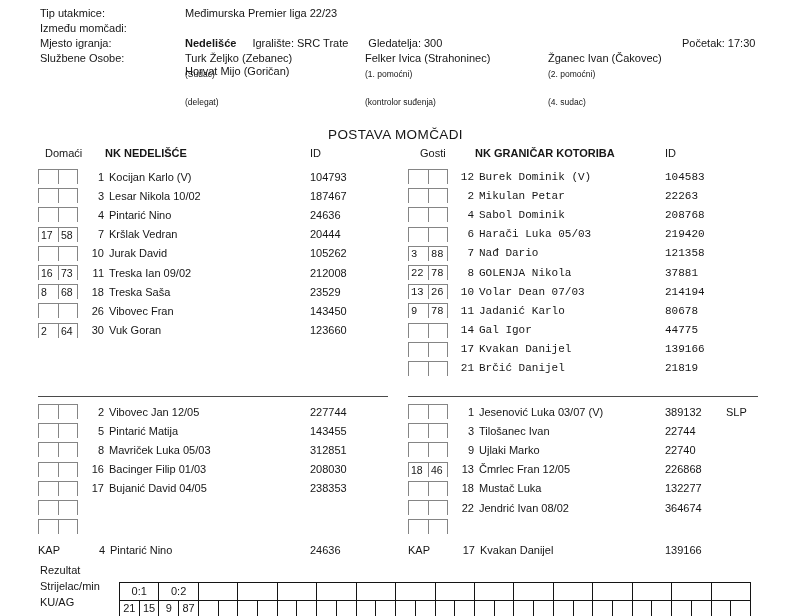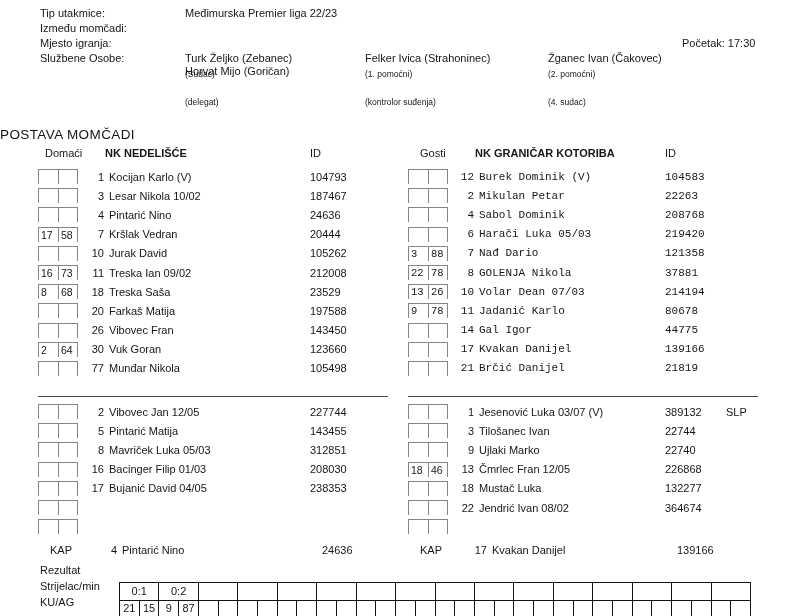--- a/index.html
+++ b/index.html
@@ -18,37 +18,37 @@
   .result b { margin-left:7px; }
   .kickoff { left:682px; top:37px;text-align:center; }
   .venueline { left:185px; top:37px; display:flex; }
   .venueline .venue { font-weight:bold; margin-right:16px; }
   .venueline .field { margin-right:20px; }
   .offcol1 { left:185px; }
   .offcol2 { left:365px; }
   .offcol3 { left:548px; }
 
   
-  .title { left:0; top:127px; width:791px; text-align:left; font-size:13.5px; letter-spacing:.4px; }
+  .title { left:0; top:127px; width:791px; text-align:center; font-size:13.5px; letter-spacing:.4px; }
   .colhead { top:147px; }
 
   .pcol { position:absolute; width:360px; }
   .prow { position:relative; height:19.2px; display:flex; align-items:center; }
   .box { display:inline-block; width:20px; height:15px; border-top:1px solid #858585;
          border-left:1px solid #858585; padding-left:2px; line-height:14px; font-size:10.5px; }
   .box.b2 { border-right:1px solid #858585; }
   .pnum { width:26px; text-align:right; }
   .pname { padding-left:5px; }
   .pid { position:absolute; left:272px; }
   .col-right .pid { left:257px; }
   .pextra { position:absolute; left:318px; }
 
   .sep { position:absolute; width:350px; border-top:1px solid #4a4a4a; height:0; }
 
-  .kaprow { position:absolute; width:360px; display:flex; align-items:center; height:19px;margin-left:12px; }
+  .kaprow { position:absolute; width:360px; display:flex; align-items:center; height:19px; }
   .kaplab { width:41px; }
 
   
   .tlabel { left:40px; }
   #score-grid { position:absolute; left:119px; top:582px; width:632px; height:66px;
                 display:flex; border:1.5px solid #141414; }
   .gcol { flex:1; display:flex; flex-direction:column; border-right:1.5px solid #141414; }
   .gcol:last-child { border-right:none; }
   .gres { height:18px; border-bottom:1.5px solid #141414; text-align:center; line-height:16px; }
   .gsc  { height:16px; border-bottom:1.5px solid #141414; display:flex; }
@@ -60,20 +60,25 @@
 <body>
 
 <div class="page">
 
   <span class="abs lab" style="top:7px">Tip utakmice:</span>
   <span class="abs val" style="top:7px">Međimurska Premier liga 22/23</span>
 
   <span class="abs lab" style="top:22px">Između momčadi:</span>
 
   <span class="abs lab" style="top:37px">Mjesto igranja:</span>
+  <div class="abs venueline">
+    <span class="venue">Nedelišće</span>
+    <span class="field">Igralište: SRC Trate</span>
+    <span>Gledatelja: 300</span>
+  </div>
   <span class="abs kickoff">Početak: 17:30</span>
 
   <span class="abs lab" style="top:52px">Službene Osobe:</span>
   <span class="abs offcol1" style="top:52px">Turk Željko (Zebanec)</span>
   <span class="abs offcol2" style="top:52px">Felker Ivica (Strahoninec)</span>
   <span class="abs offcol3" style="top:52px">Žganec Ivan (Čakovec)</span>
   <span class="abs offcol1 small" style="top:69px">(Sudac)</span>
   <span class="abs offcol2 small" style="top:69px">(1. pomoćni)</span>
   <span class="abs offcol3 small" style="top:69px">(2. pomoćni)</span>
   <span class="abs offcol1" style="top:65px">Horvat Mijo (Goričan)</span>
@@ -135,44 +140,30 @@
       <div class="prow">
         <span class="box">8</span>
         <span class="box b2">68</span>
         <span class="pnum">18</span>
         <span class="pname">Treska Saša</span>
         <span class="pid">23529</span>
       </div>
       <div class="prow">
         <span class="box"></span>
         <span class="box b2"></span>
-        <span class="pnum">20</span>
-        <span class="pname">Farkaš Matija</span>
-        <span class="pid">197588</span>
-      </div>
-      <div class="prow">
-        <span class="box"></span>
-        <span class="box b2"></span>
         <span class="pnum">26</span>
         <span class="pname">Vibovec Fran</span>
         <span class="pid">143450</span>
       </div>
       <div class="prow">
         <span class="box">2</span>
         <span class="box b2">64</span>
         <span class="pnum">30</span>
         <span class="pname">Vuk Goran</span>
         <span class="pid">123660</span>
-      </div>
-      <div class="prow">
-        <span class="box"></span>
-        <span class="box b2"></span>
-        <span class="pnum">77</span>
-        <span class="pname">Munđar Nikola</span>
-        <span class="pid">105498</span>
       </div>
     </div>
   <div id="away-starters" class="pcol col-right" style="left:408px; top:167px;font-family:Liberation Mono, monospace;">
       <div class="prow">
         <span class="box"></span>
         <span class="box b2"></span>
         <span class="pnum">12</span>
         <span class="pname">Burek Dominik  (V)</span>
         <span class="pid">104583</span>
       </div>

